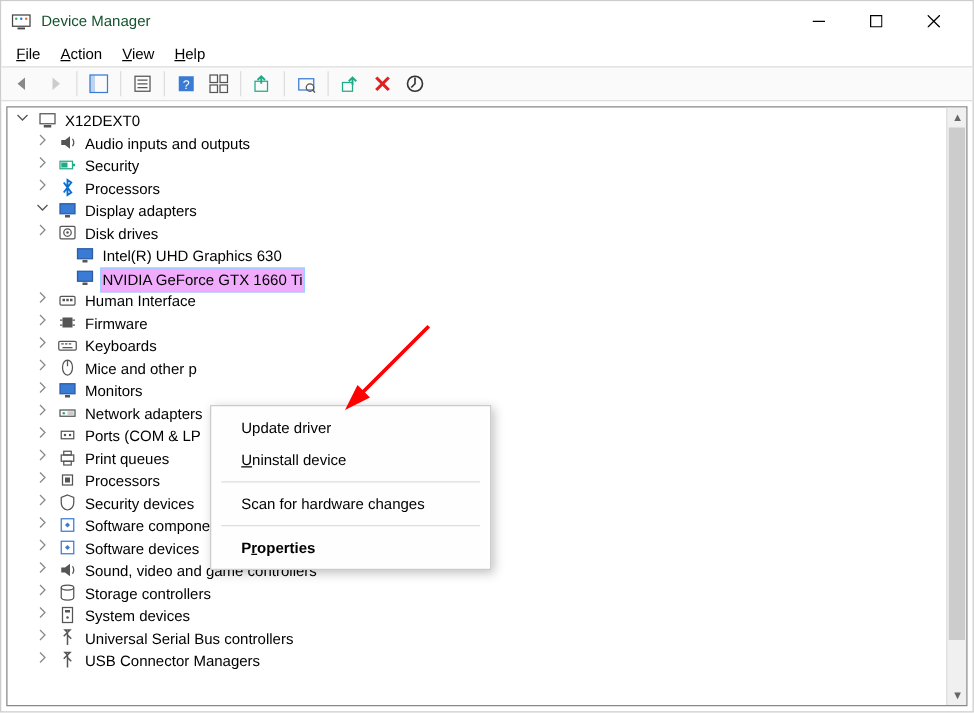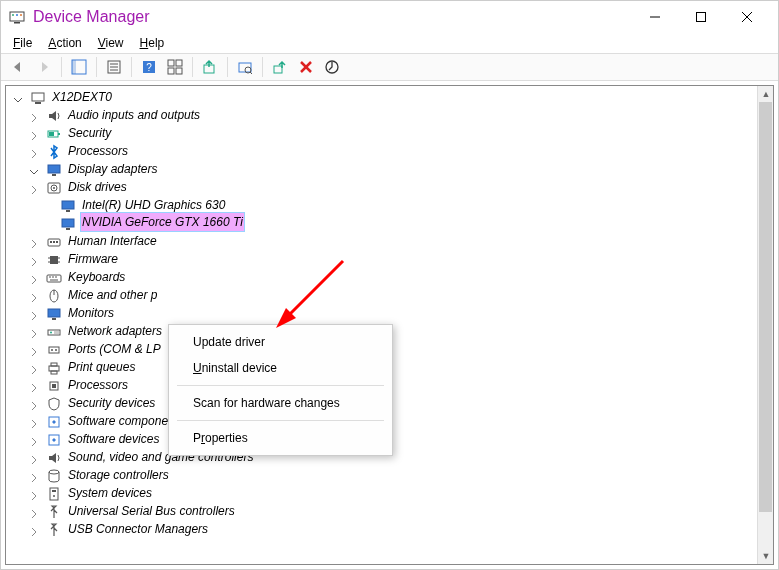--- a/index.html
+++ b/index.html
@@ -1,38 +1,38 @@
 <!DOCTYPE html>
 <html><head>
 <meta charset="utf-8">
 <style>
 * { box-sizing: border-box; margin: 0; padding: 0; font-family: "Segoe UI", Tahoma, sans-serif; }
 body { background: #fff; width: 779px; height: 570px; overflow: hidden; position: relative; border: 1px solid #ccc; }
 .titlebar { height: 32px; display: flex; align-items: center; padding: 0 8px; background: #fff; }
 .titlebar-icon { width: 16px; height: 16px; margin-right: 8px; }
-.titlebar-title { font-size: 16px; flex: 1; color: #a21caf; }
+.titlebar-title { font-size: 12px; flex: 1; color: #14532d; }
 .titlebar-controls { display: flex; }
 .titlebar-controls div { width: 46px; height: 32px; display: flex; align-items: center; justify-content: center; font-size: 14px; font-family: "Segoe MDL2 Assets", sans-serif; }
 .menubar { height: 20px; display: flex; align-items: center; padding: 0 4px; font-size: 12px; }
 .menubar span { padding: 2px 8px; }
 .menubar span u { text-decoration: underline; }
 .toolbar { height: 28px; display: flex; align-items: center; gap: 4px; padding: 0 6px; border-top: 1px solid #ddd; border-bottom: 1px solid #ddd; background: #fafafa; }
 .toolbar .tb-btn { width: 22px; height: 22px; display: flex; align-items: center; justify-content: center; border: 1px solid transparent; }
 .toolbar .sep { width: 1px; height: 20px; background: #ddd; margin: 0 2px; }
 .tree-area { position: relative; flex: 1; margin: 4px; border: 1px solid #888; overflow: hidden; background: #fff; height: 480px; }
 .tree { padding: 2px 0; font-size: 12px; line-height: 18px; }
-.node { display: flex; align-items: flex-end; height: 18px; white-space: nowrap; font-style: italic; }
+.node { display: flex; align-items: flex-start; height: 18px; white-space: nowrap; }
 .expander { width: 12px; height: 12px; display: flex; align-items: center; justify-content: center; margin: 0 2px; }
 .node-icon { width: 16px; height: 16px; margin: 0 4px; display: flex; align-items: center; justify-content: center; }
 .node-label { padding: 0 2px; }
 .selected .node-label { background: #f0abfc; border: 1px solid #99d1ff; padding: 0 1px; }
 .indent { display: inline-block; }
 .context-menu { position: absolute; left: 162px; top: 238px; width: 225px; background: #fefefe; border: 1px solid #ccc; box-shadow: 2px 2px 8px rgba(0,0,0,0.25); font-size: 12px; padding: 4px 0; }
 .context-menu .item { padding: 6px 24px; }
-.context-menu .item.bold { font-weight: 400; }
+.context-menu .item.bold { font-weight: 700; }
 .context-menu hr { border: none; border-top: 1px solid #ddd; margin: 4px 8px; }
 .scrollbar-v { position: absolute; right: 0; top: 0; bottom: 0; width: 16px; background: #f0f0f0; border-left: 1px solid #ddd; }
 .scroll-arrow { width: 16px; height: 16px; display: flex; align-items: center; justify-content: center; color: #666; font-size: 9px; }
 .scrollbar-v .thumb-track { position: absolute; top: 16px; bottom: 16px; left: 1px; right: 1px; }
 .scrollbar-v .thumb { position: absolute; left: 0; right: 0; top: 0; height: 92%; background: #ccc; }
 .arrow-annotation { position: absolute; left: 262px; top: 170px; width: 80px; height: 80px; pointer-events: none; }
 svg { display: block; }
 </style>
 </head>
 <body>

